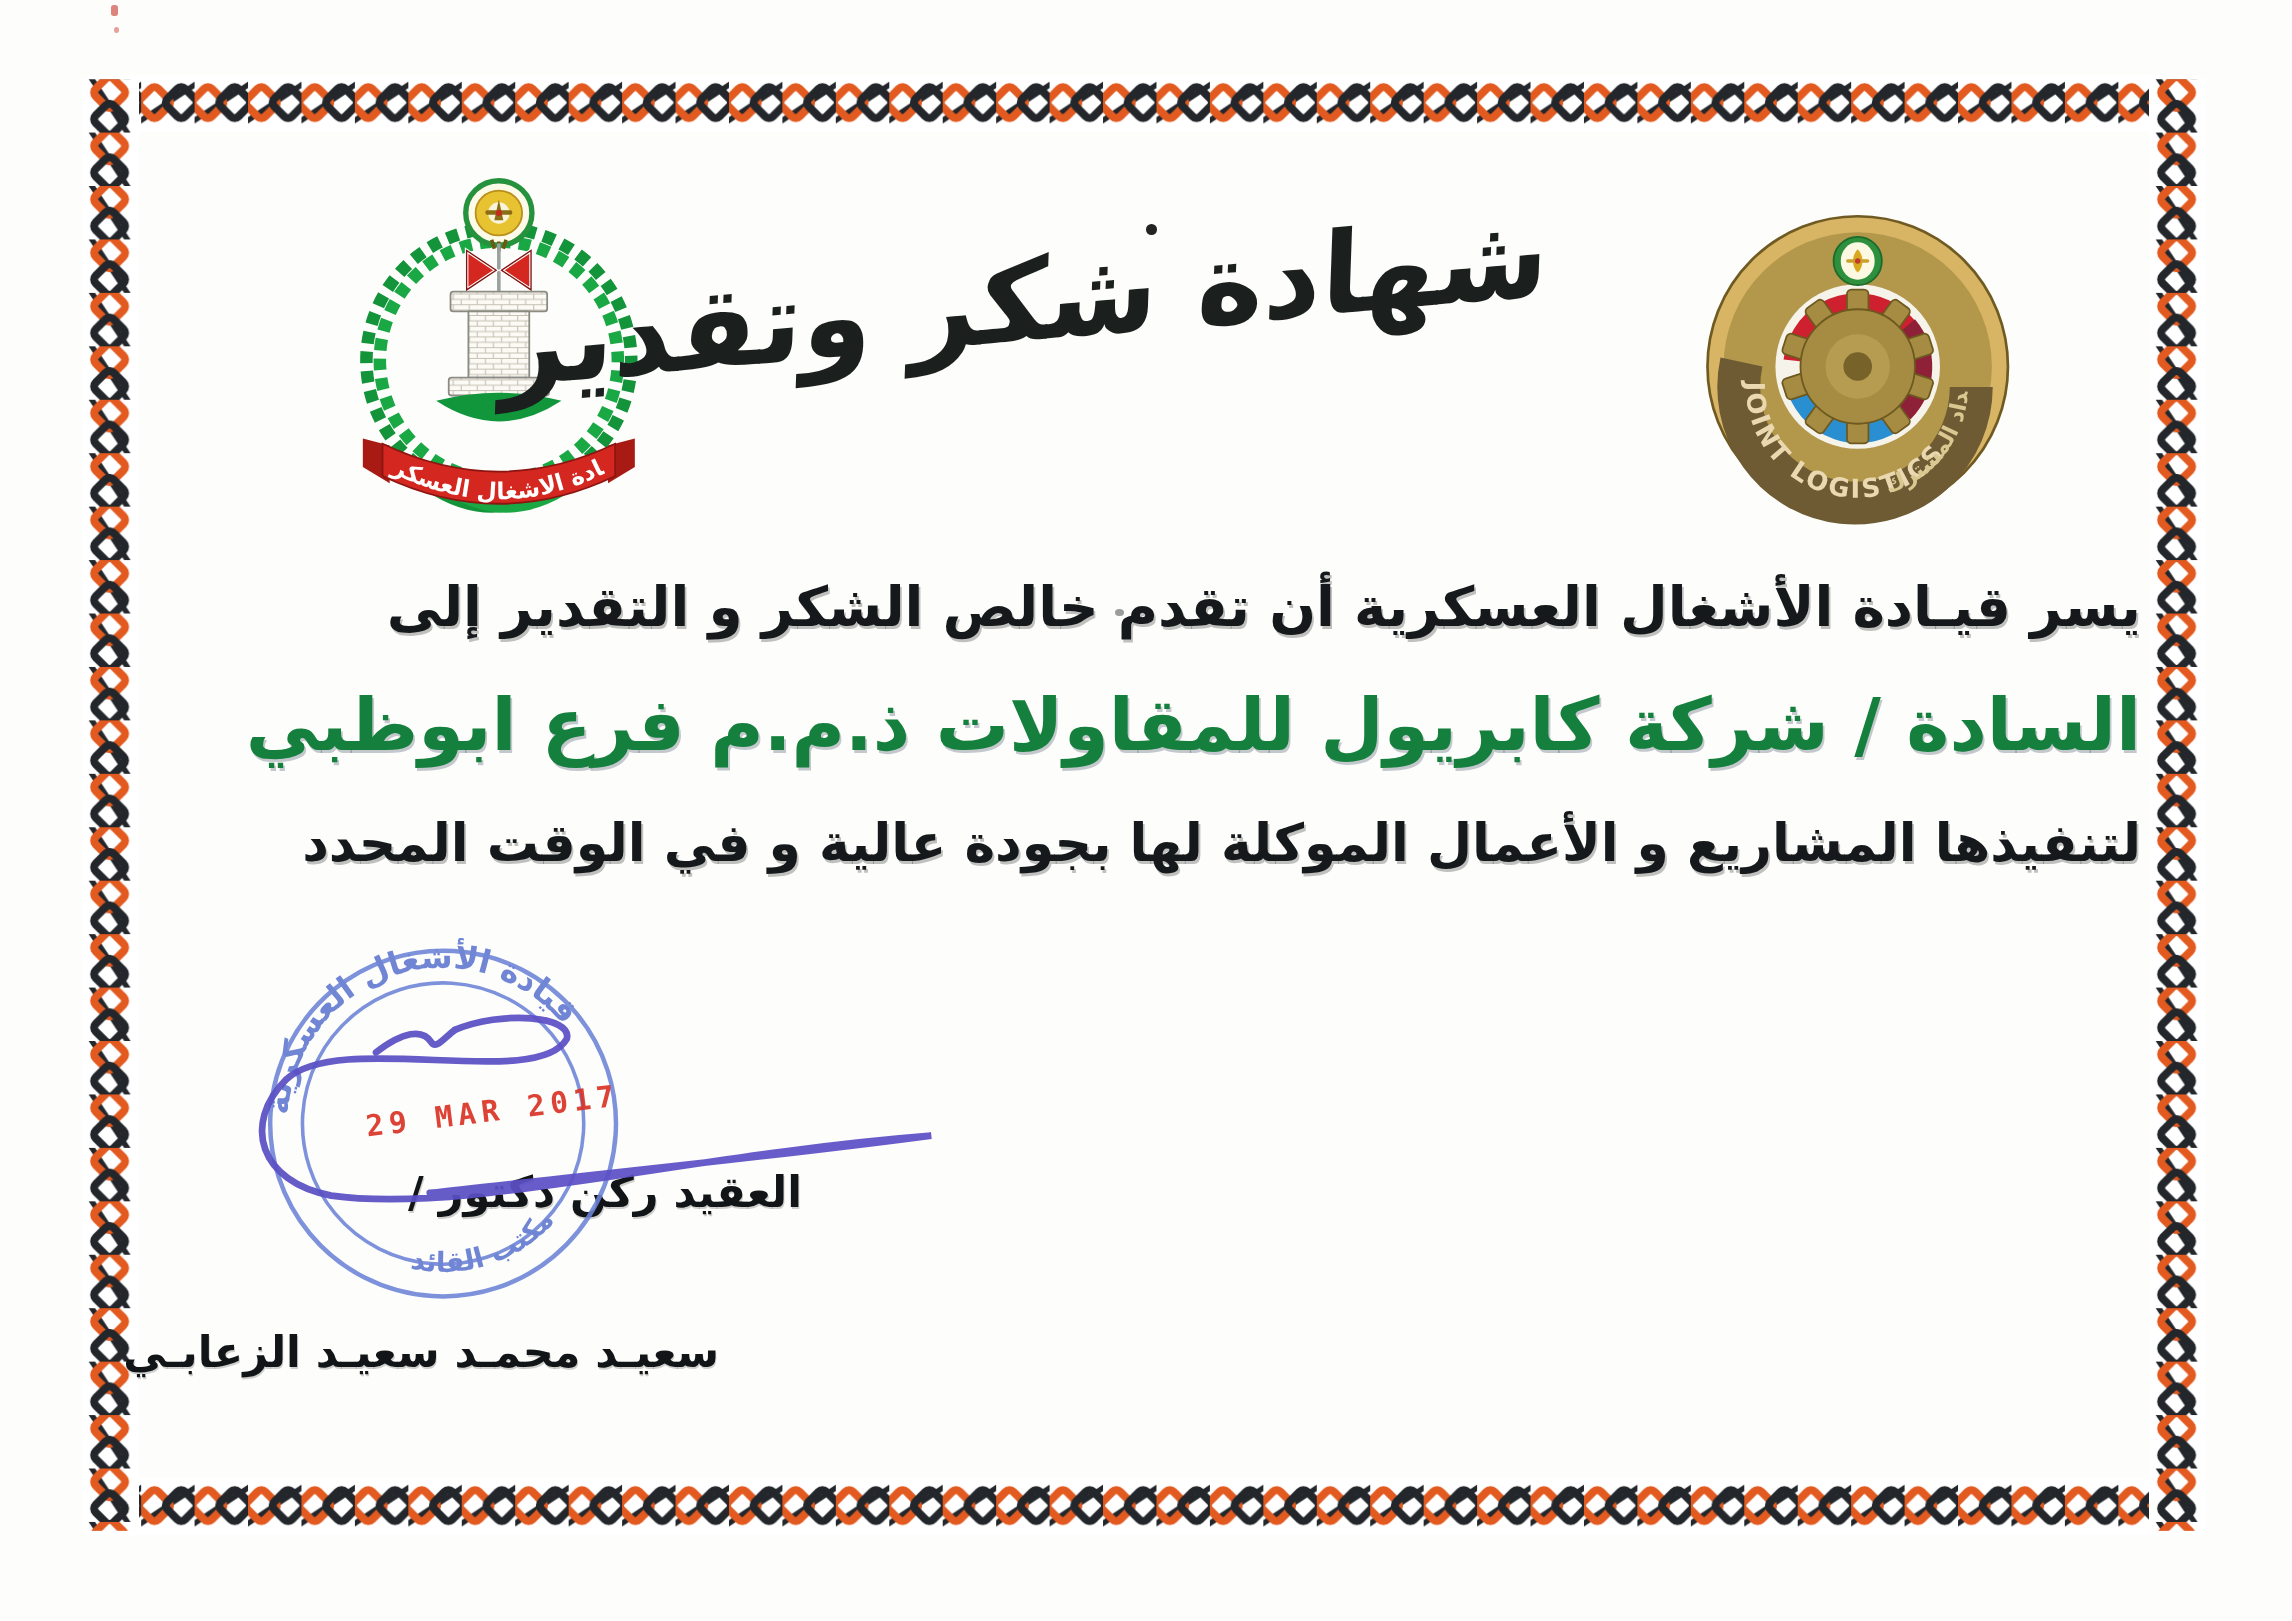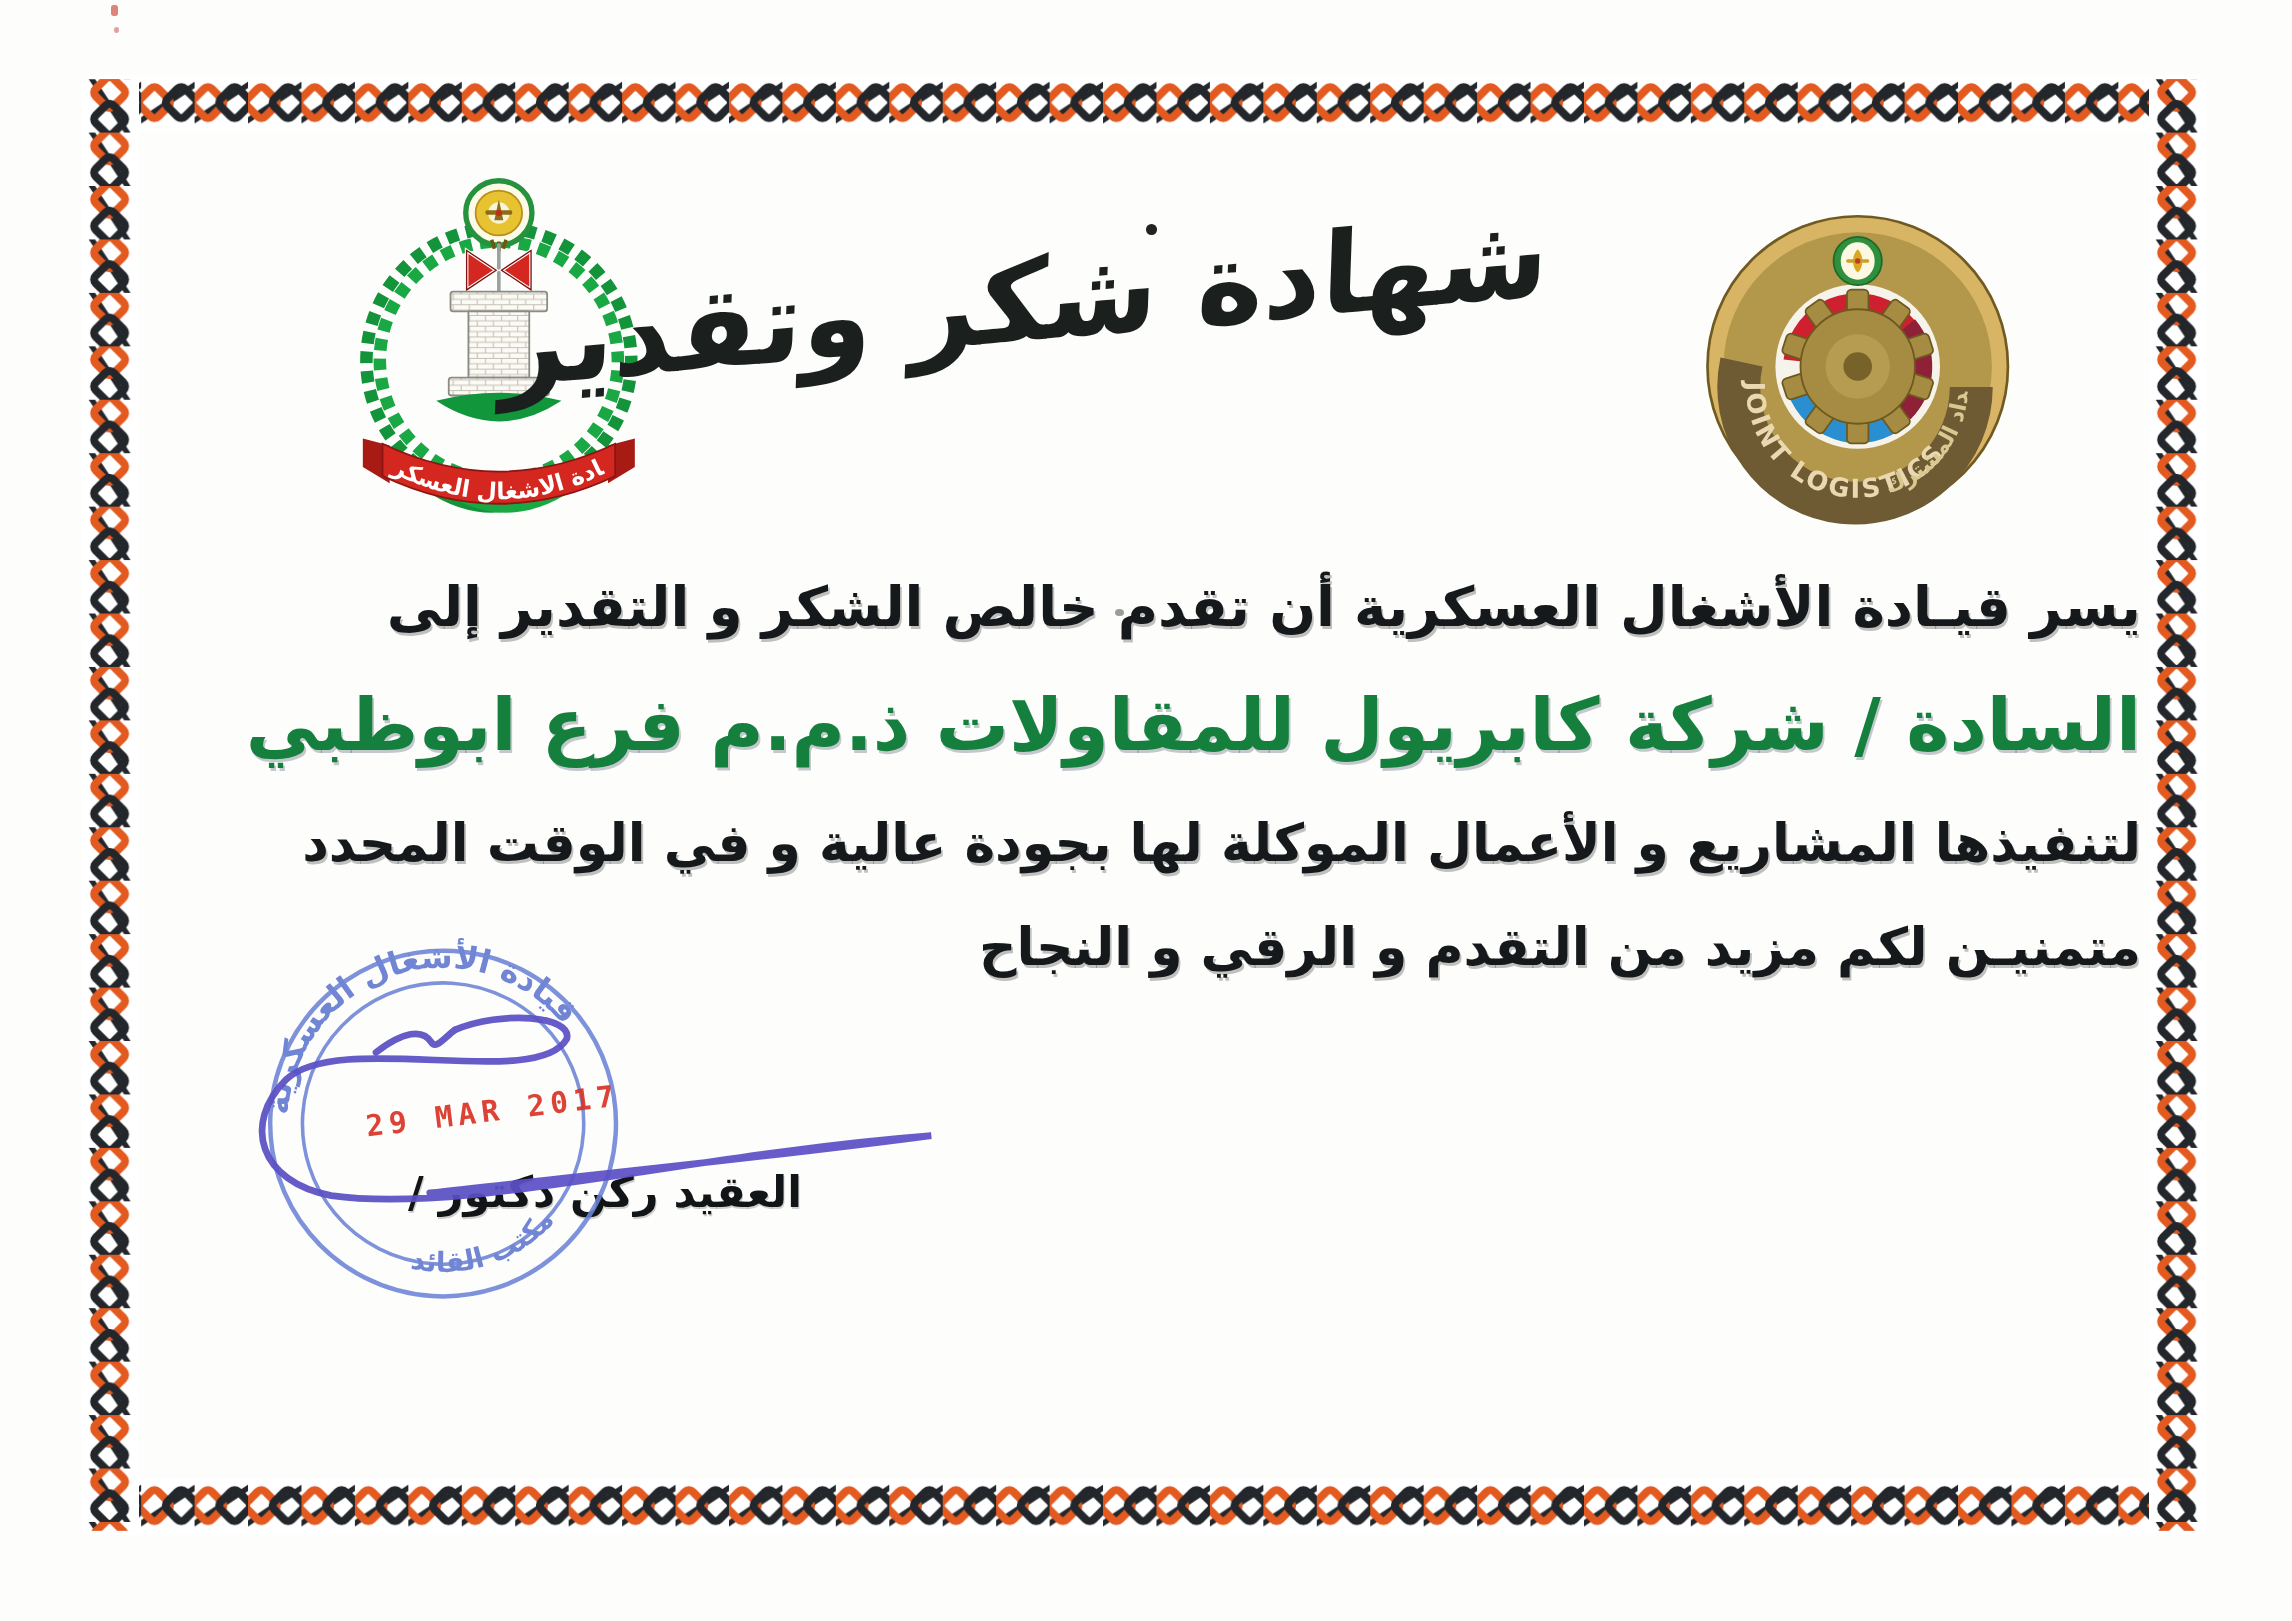--- a/index.html
+++ b/index.html
@@ -169,21 +169,20 @@
       <rect x="-13" y="-2" width="26" height="4" rx="2" fill="#caa02a"></rect>
       <circle r="3" fill="#c0392b"></circle>
     </g>
   </svg>
 
   <div class="title">شهادة شكر وتقدير</div>
 
   <div class="line l1">يسر قيـادة الأشغال العسكرية أن تقدم خالص الشكر و التقدير إلى</div>
   <div class="line l2">السادة / شركة كابريول للمقاولات ذ.م.م فرع ابوظبي</div>
   <div class="line l3">لتنفيذها المشاريع و الأعمال الموكلة لها بجودة عالية و في الوقت المحدد</div>
-  <div class="line l4">متمنيـن لكم مزيد من التقدم و الرقي و النجاح</div>
 
   <svg style="left:228px;top:922px;z-index:4" width="466" height="421" viewBox="0 0 520 470" xmlns="http://www.w3.org/2000/svg">
     <g transform="rotate(-18 240 225)" opacity="0.88">
       <circle cx="240" cy="225" r="193" fill="none" stroke="#6d84d8" stroke-width="5"></circle>
       <circle cx="240" cy="225" r="157" fill="none" stroke="#6d84d8" stroke-width="4"></circle>
       <defs>
         <path id="st-top" d="M77,166 A173,173 0 0 1 403,166"></path>
         <path id="st-bottom" d="M123,342 A165,165 0 0 0 357,342"></path>
       </defs>
       <text font-size="36" font-weight="bold" fill="#5d75cf" text-anchor="middle">
@@ -198,20 +197,21 @@
   <div class="date-stamp">29 MAR 2017</div>
 
   <svg style="left:179px;top:985px;z-index:5" width="806" height="269" viewBox="0 0 900 300" xmlns="http://www.w3.org/2000/svg">
     <g fill="none" stroke="#5b50c5" stroke-width="7.5" stroke-linecap="round" opacity="0.93">
       <path d="M220,75 C250,52 272,48 282,64 C287,72 297,58 308,50"></path>
       <path d="M308,50 C360,28 440,34 433,60 C400,118 180,50 120,105 C70,155 90,220 170,235 C320,256 560,190 840,168 C660,192 420,216 280,232"></path>
     </g>
   </svg>
 
   <div class="sig sig1">العقيد ركن دكتور /</div>
+  <div class="sig sig3">سعيـد محمـد سعيـد الزعابـي</div>
 
   <div class="speck" style="left:1146px;top:224px;width:10.7px;height:10.7px;background:#23241f"></div>
   <div class="speck" style="left:111px;top:5.4px;width:7.2px;height:10.7px;background:#cc4438;opacity:.65;border-radius:2.7px"></div>
   <div class="speck" style="left:114px;top:27px;width:5.4px;height:6.3px;background:#cc4438;opacity:.5"></div>
   <div class="speck" style="left:1115px;top:609px;width:9px;height:7.2px;background:#3a3d3a;opacity:.5"></div>
 
 </div>
 
 
 </body></html>

